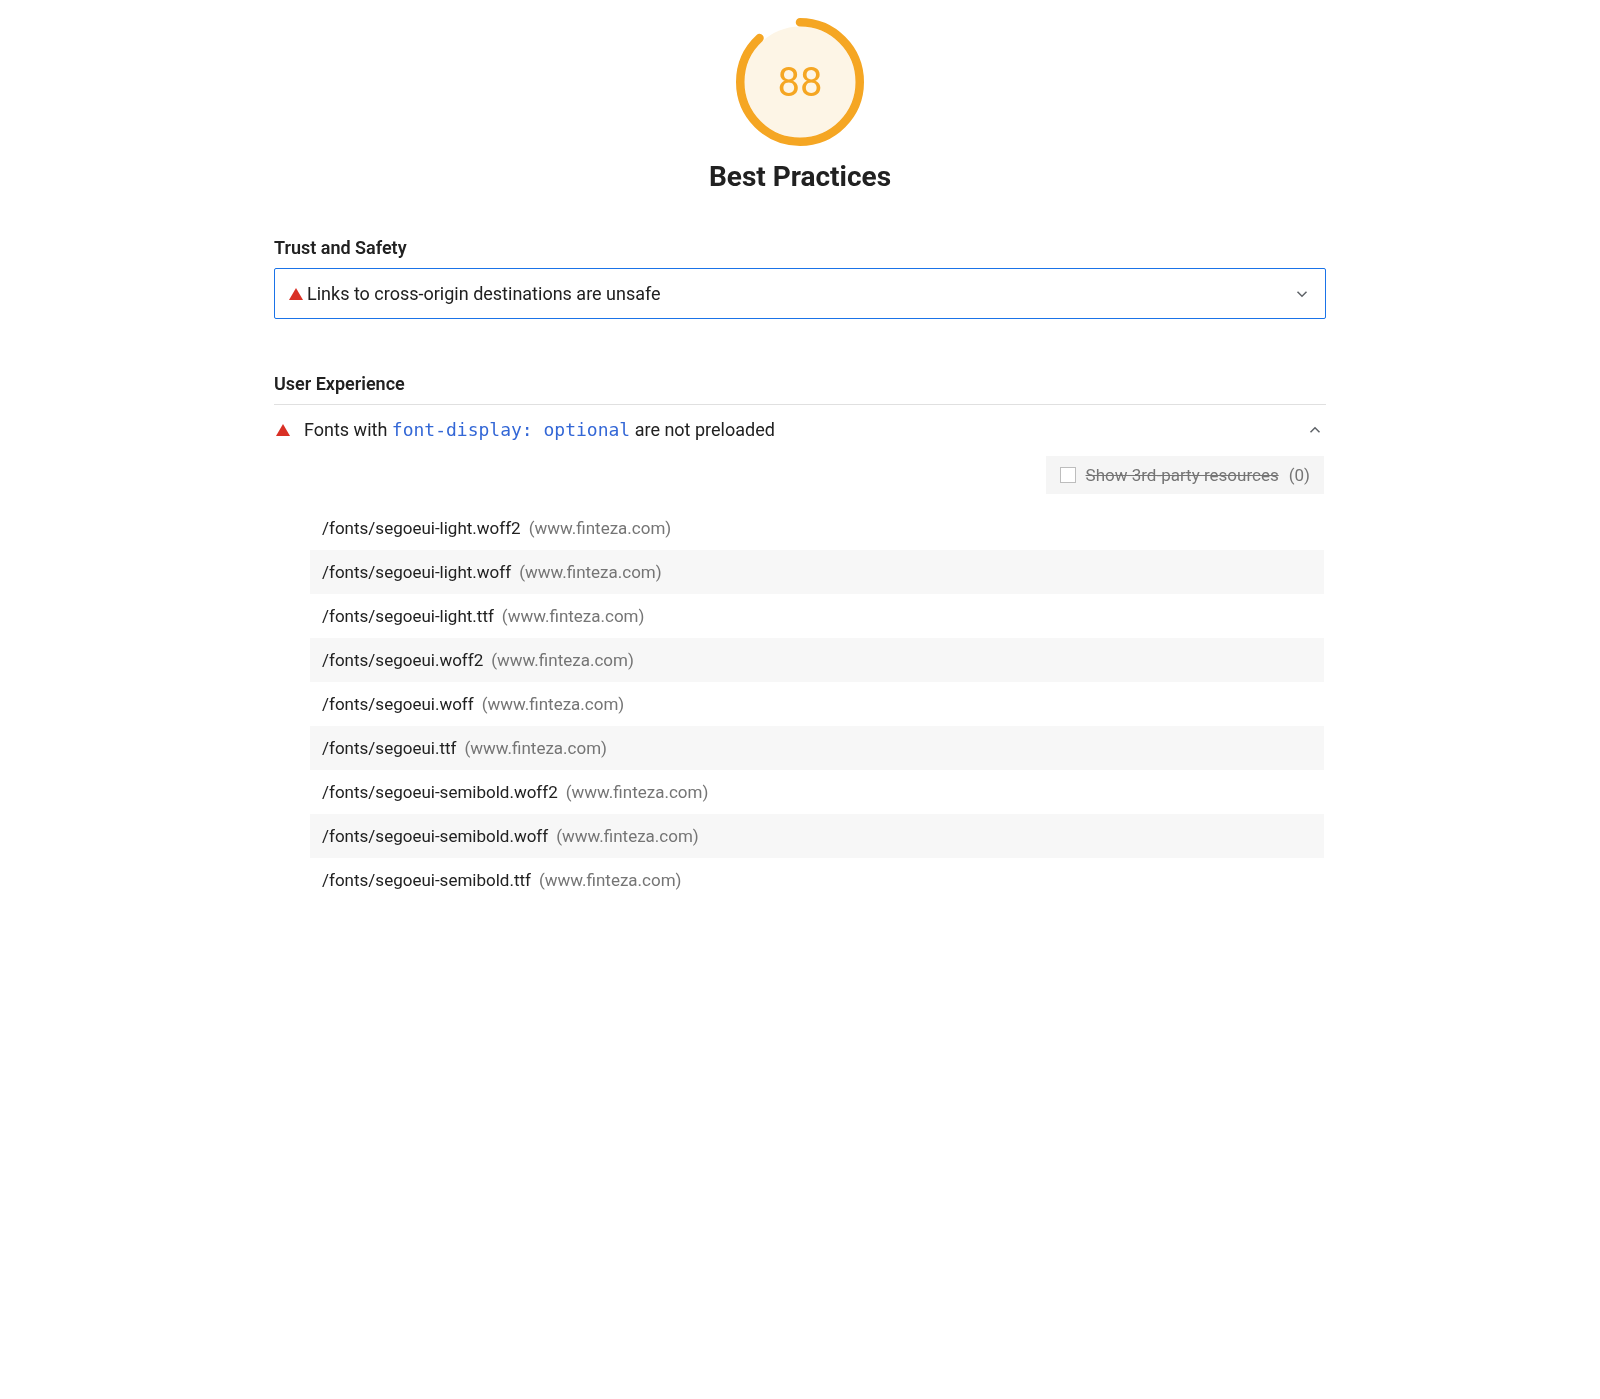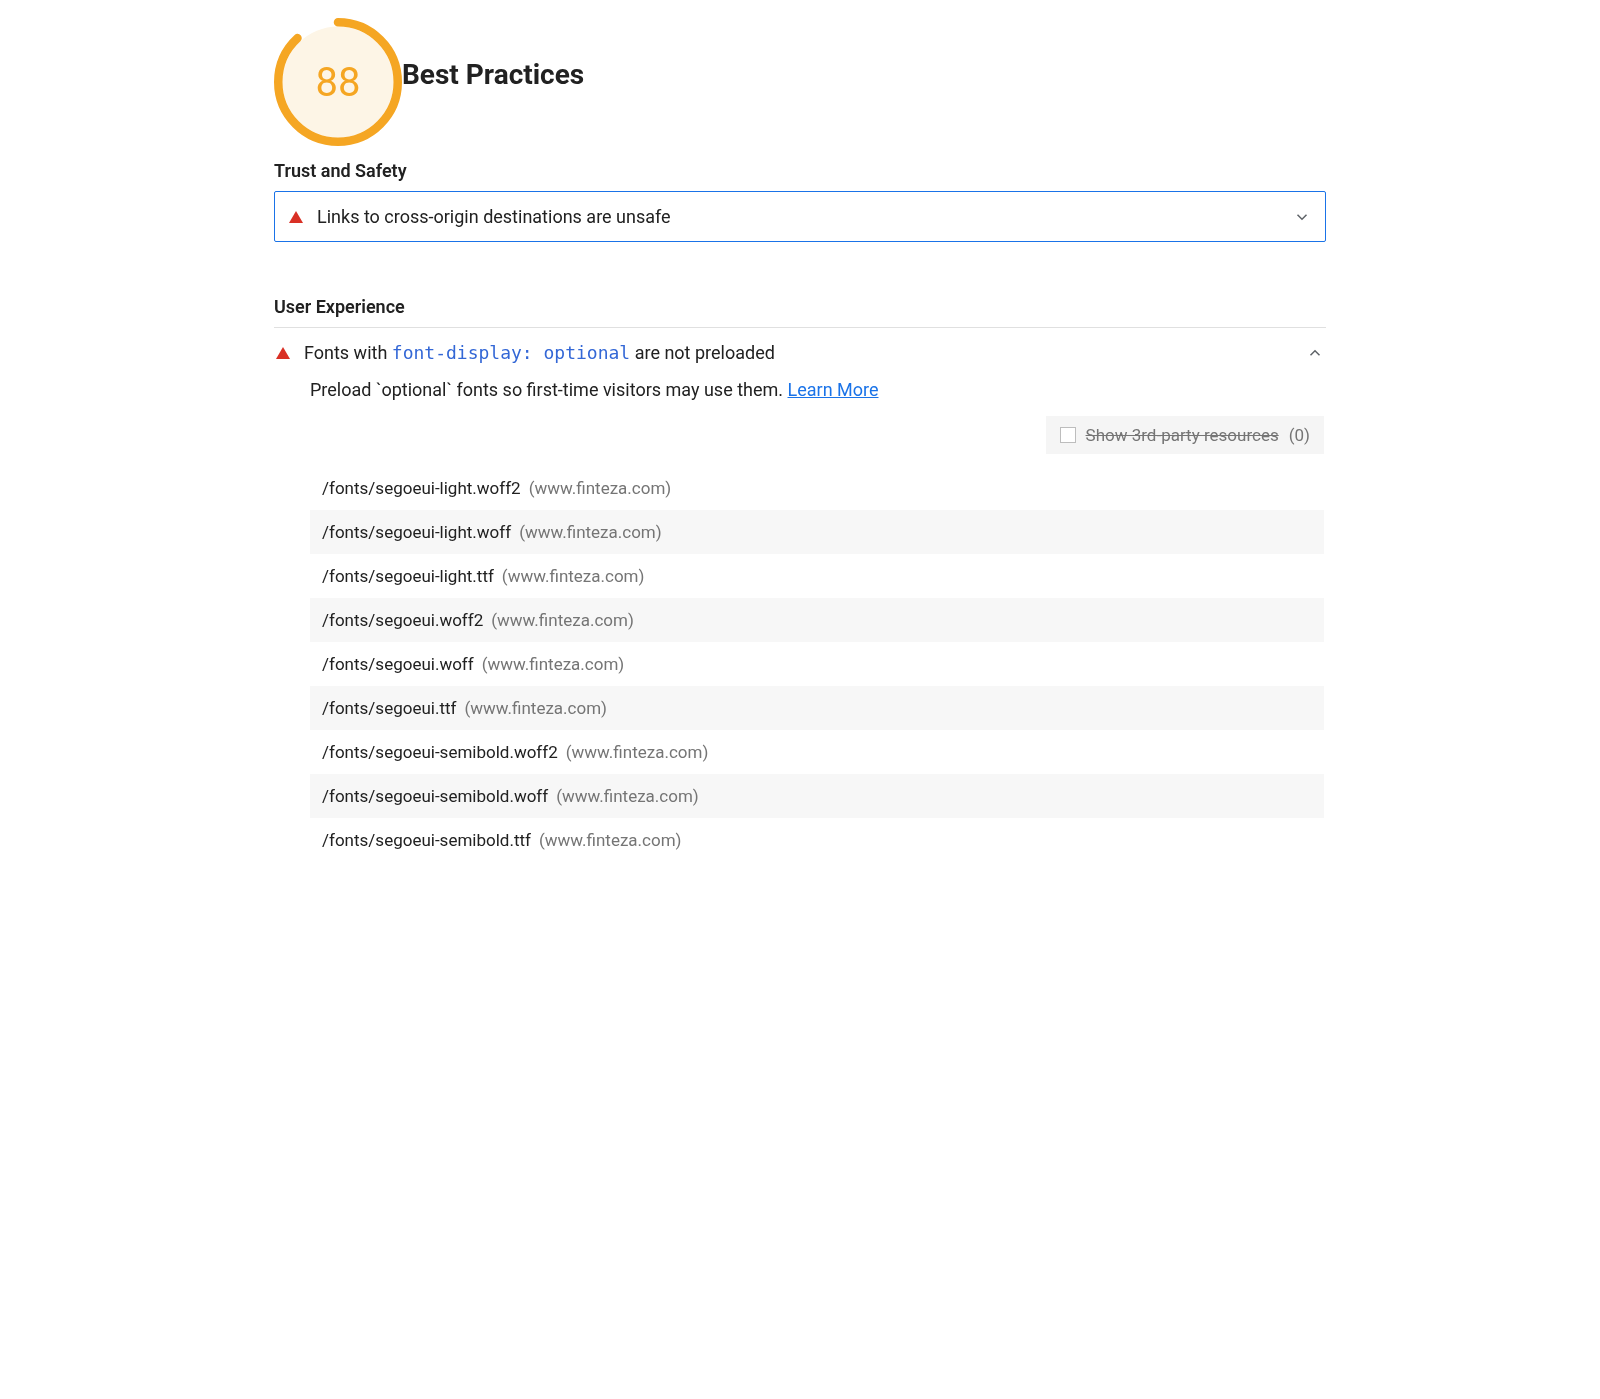--- a/index.html
+++ b/index.html
@@ -20,21 +20,21 @@
     font-family:"Segoe UI",Roboto,Arial,sans-serif;
     color:var(--text);
     background:#fff;
     width:1152px;
     margin:0 auto;
     padding:18px 50px 60px 50px;
     box-sizing:border-box;
   }
 
   
-  .gauge-wrap{display:flex;flex-direction:row;align-items:center;margin-bottom:10px;}
+  .gauge-wrap{display:flex;flex-direction:column;align-items:center;margin-bottom:10px;}
   .gauge{width:128px;height:128px;position:relative;}
   .gauge svg{width:100%;height:100%;transform:rotate(-90deg);}
   .gauge .bg-fill{fill:var(--orange-fill);}
   .gauge .arc{fill:none;stroke:var(--orange);stroke-width:8;stroke-linecap:round;}
   .gauge .score{
     position:absolute;inset:0;display:flex;align-items:center;justify-content:center;
     font-size:40px;font-weight:400;color:var(--orange);
   }
   .category-title{
     font-size:28px;font-weight:700;text-align:center;margin:14px 0 30px 0;
@@ -44,21 +44,21 @@
   .section-title{
     font-size:18px;font-weight:600;margin:14px 0 10px 0;
   }
 
   
   .audit-box{
     border:1.5px solid var(--blue);
     border-radius:2px;
     background:#fff;
     padding:14px 14px;
-    display:flex;align-items:center;gap:14px;
+    display:flex;align-items:center;gap:4px;
     cursor:pointer;
   }
   .audit-row{
     border-top:1px solid var(--border2);
     padding:14px 2px;
   }
   .audit-head{
     display:flex;align-items:center;gap:14px;cursor:pointer;justify-content:flex-end;
   }
   .tri{
@@ -138,23 +138,20 @@
     <span class="audit-title">
       <span>Fonts with </span><span class="code">font-display: optional</span><span> are not preloaded</span>
     </span>
     <span class="chevron">
       <svg viewBox="0 0 24 24">
           <path d="M6 15l6-6 6 6"></path>
         </svg>
     </span>
   </div>
 
-  <div class="desc">
-    <span>Preload `optional` fonts so first-time visitors may use them. </span><a href="#">Learn More</a>
-  </div>
 
   <div class="thirdparty">
     <div class="thirdparty-inner">
       <span class="cb"></span>
       <span class="thirdparty-label">Show 3rd-party resources</span>
       <span>(0)</span>
     </div>
   </div>
 
   <div class="tbl">

